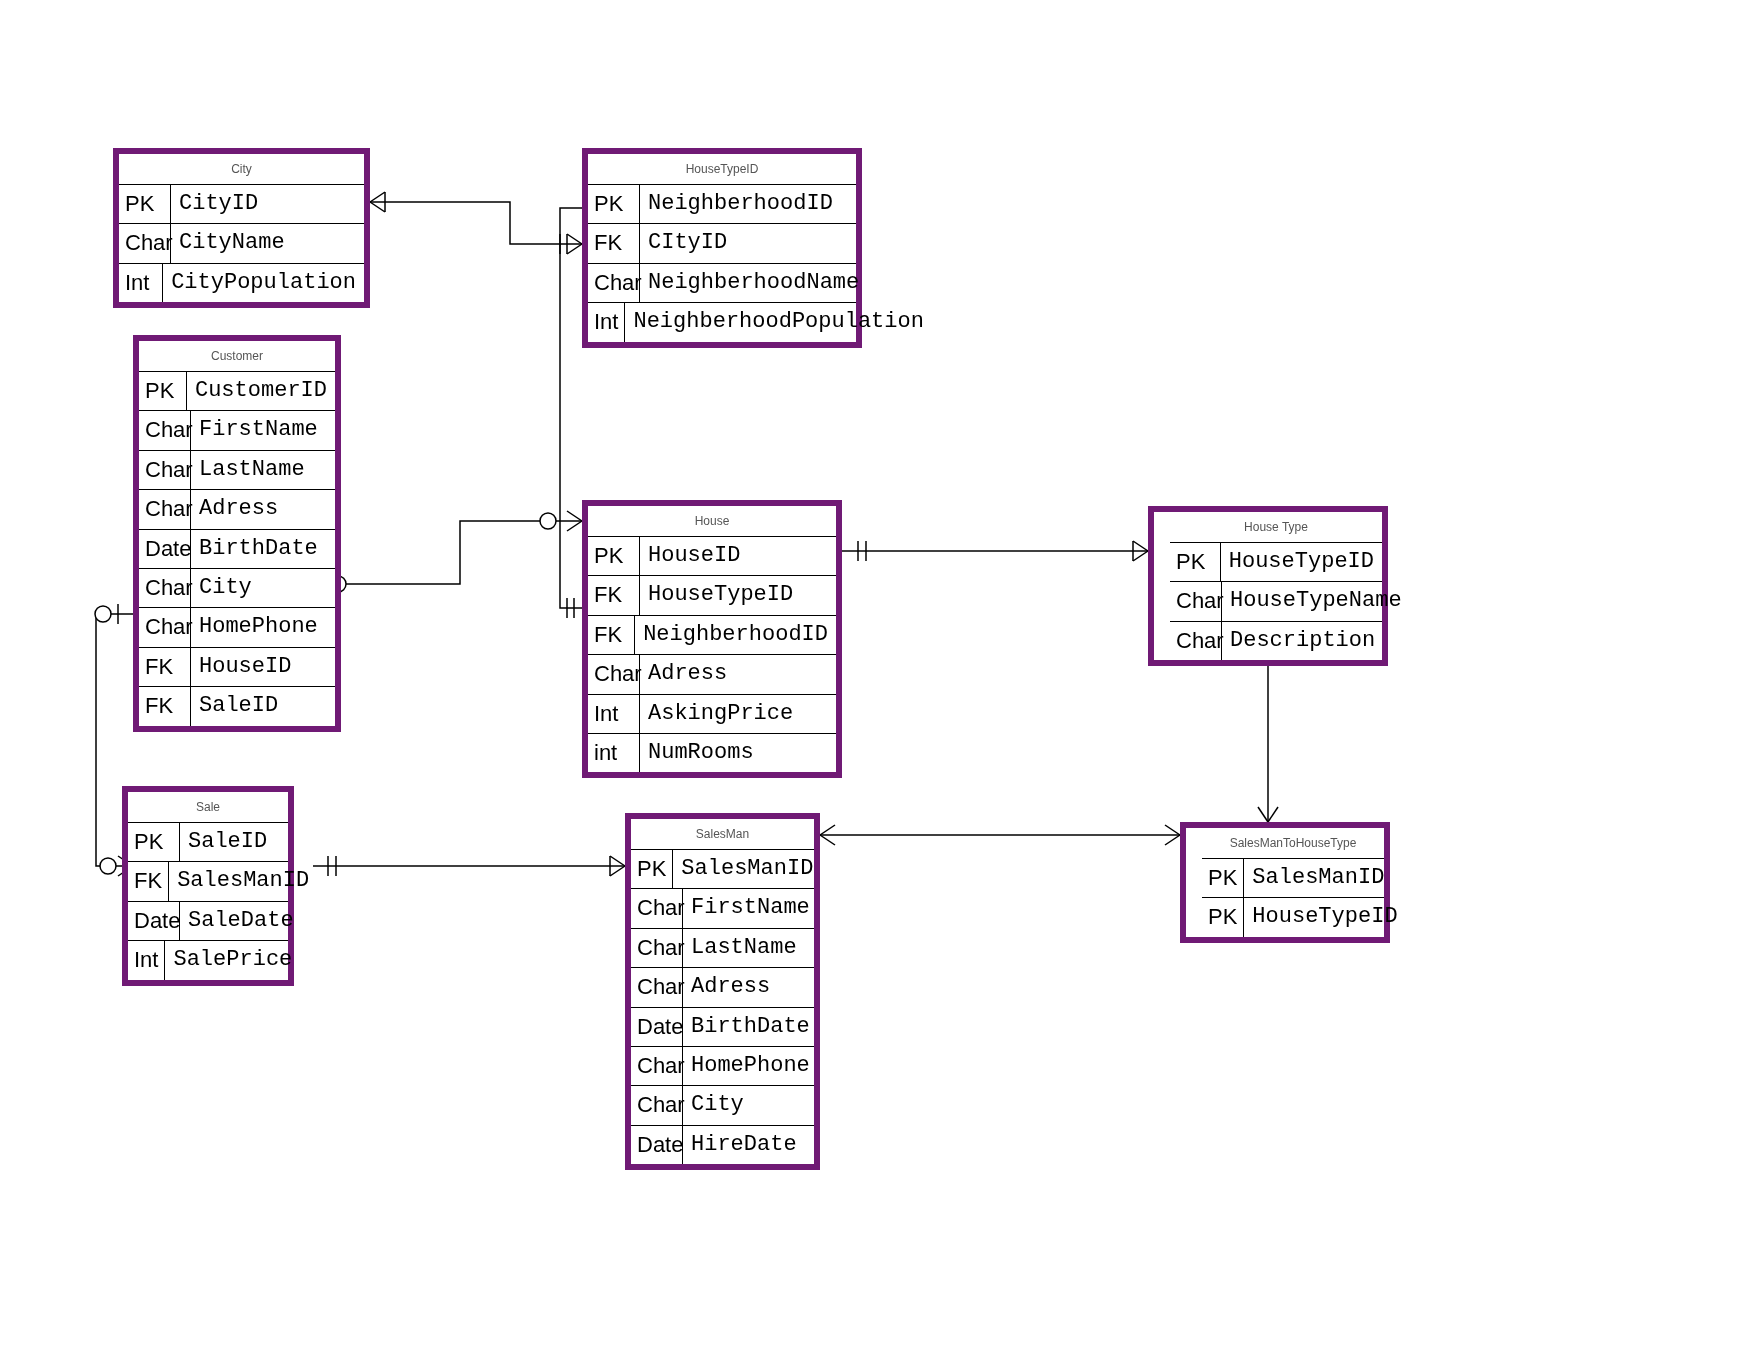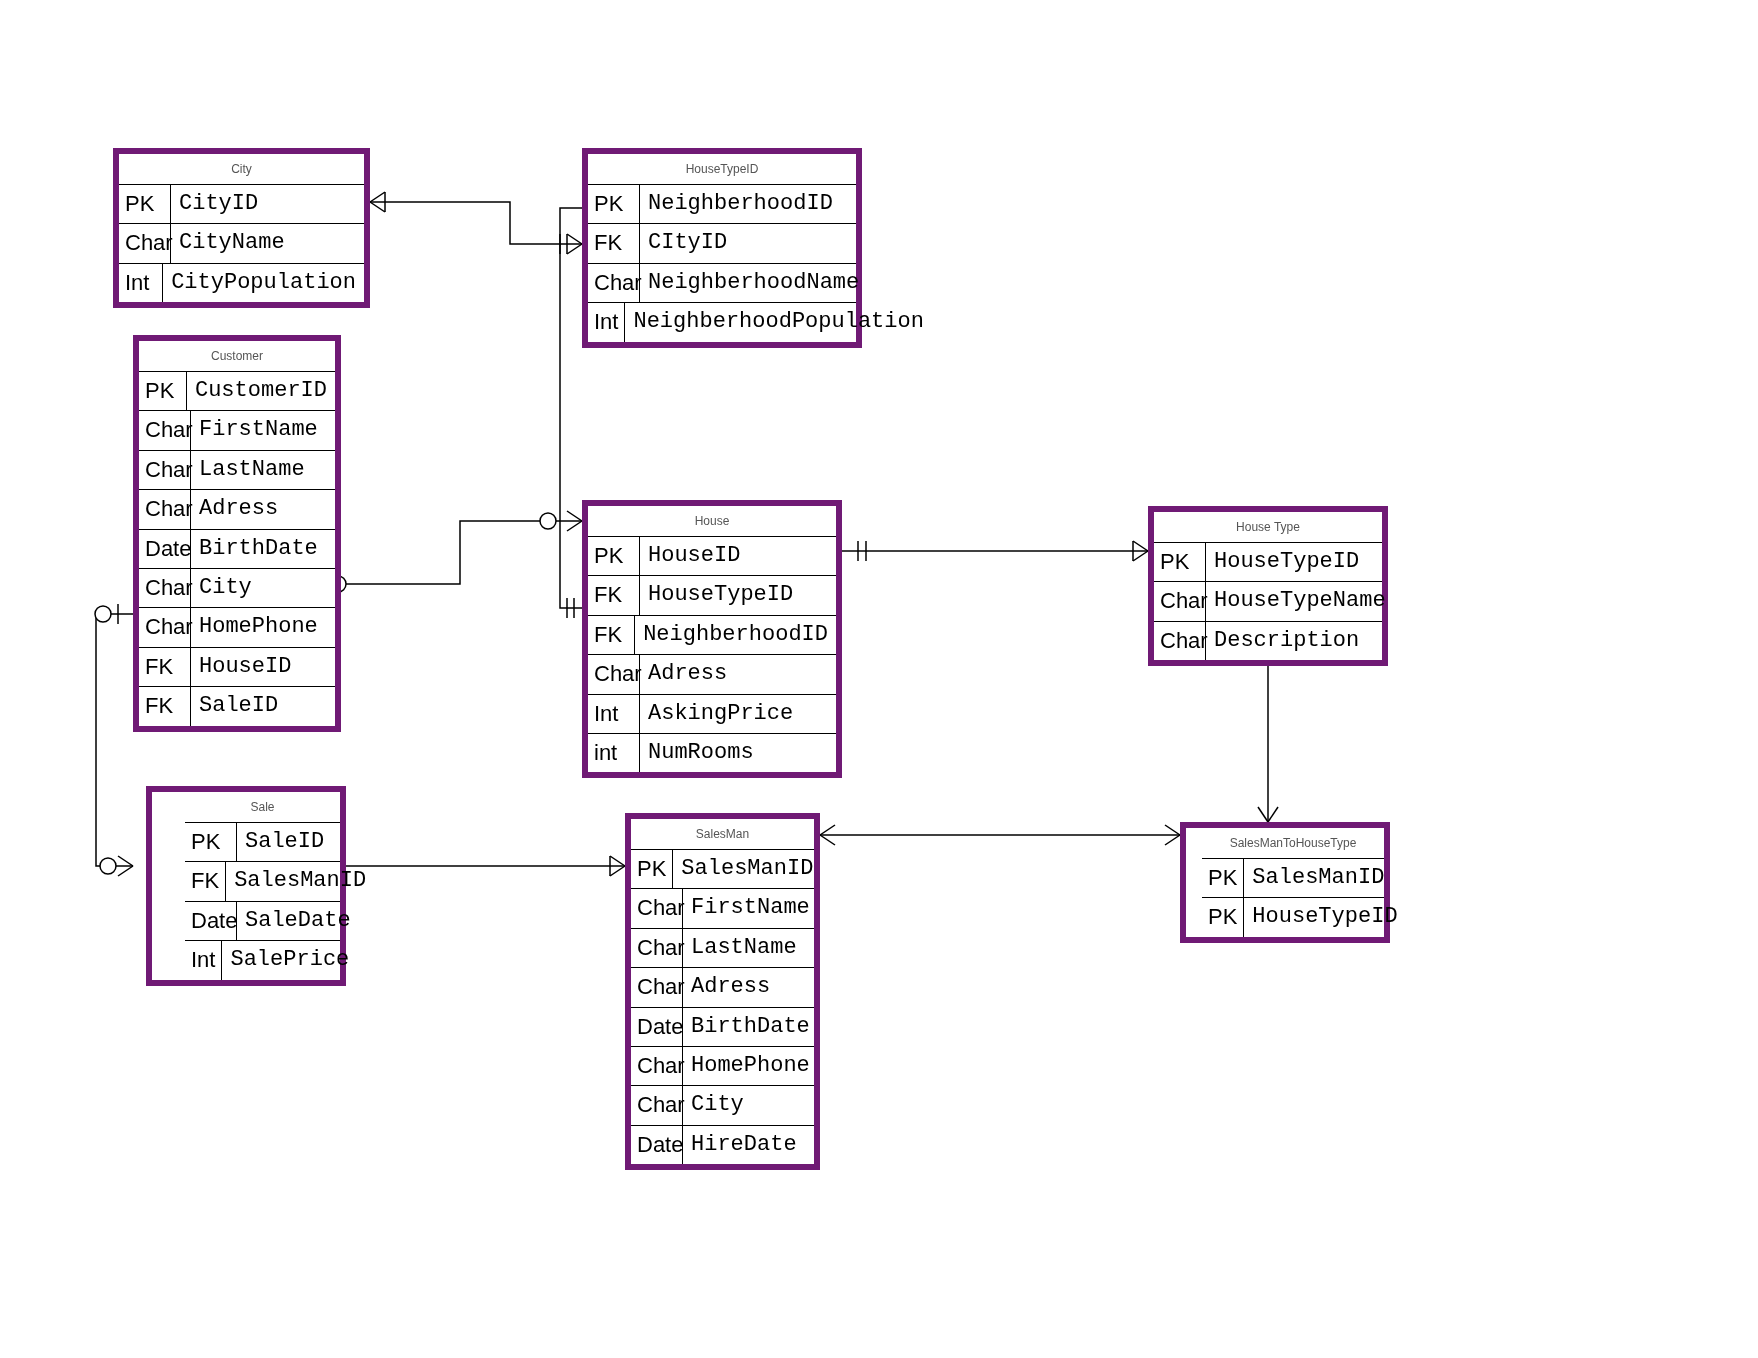--- a/index.html
+++ b/index.html
@@ -251,39 +251,39 @@
           <div class="col1">Int</div>
           <div class="col2">AskingPrice</div>
         </div>
       <div class="row">
           <div class="col1">int</div>
           <div class="col2">NumRooms</div>
         </div>
     </div>
   </div>
 
-  <div class="entity" style="left:1148px; top:506px; width:240px;">
+  <div class="entity" style="left:1148px; top:506px; width:240px;padding-left:16px;">
     <div class="entity-title">House Type</div>
     <div class="rows">
       <div class="row">
           <div class="col1">PK</div>
           <div class="col2">HouseTypeID</div>
         </div>
       <div class="row">
           <div class="col1">Char</div>
           <div class="col2">HouseTypeName</div>
         </div>
       <div class="row">
           <div class="col1">Char</div>
           <div class="col2">Description</div>
         </div>
     </div>
   </div>
 
-  <div class="entity" style="left:146px; top:786px; width:200px;padding-left:33px;">
+  <div class="entity" style="left:122px; top:786px; width:172px;">
     <div class="entity-title">Sale</div>
     <div class="rows">
       <div class="row">
           <div class="col1">PK</div>
           <div class="col2">SaleID</div>
         </div>
       <div class="row">
           <div class="col1">FK</div>
           <div class="col2">SalesManID</div>
         </div>

